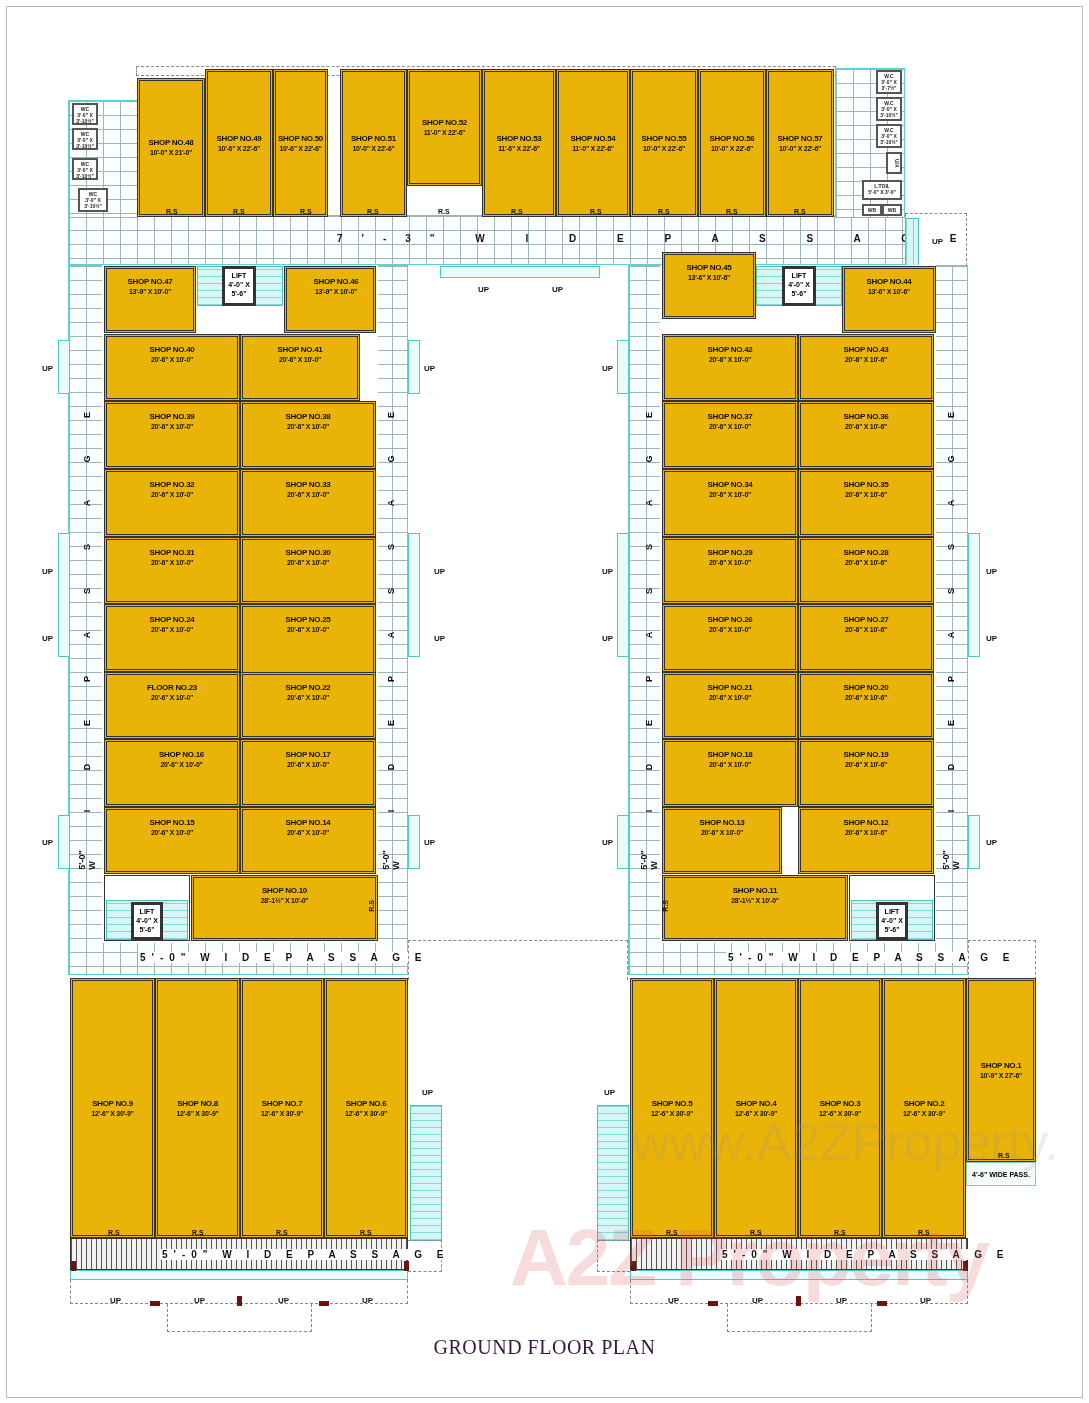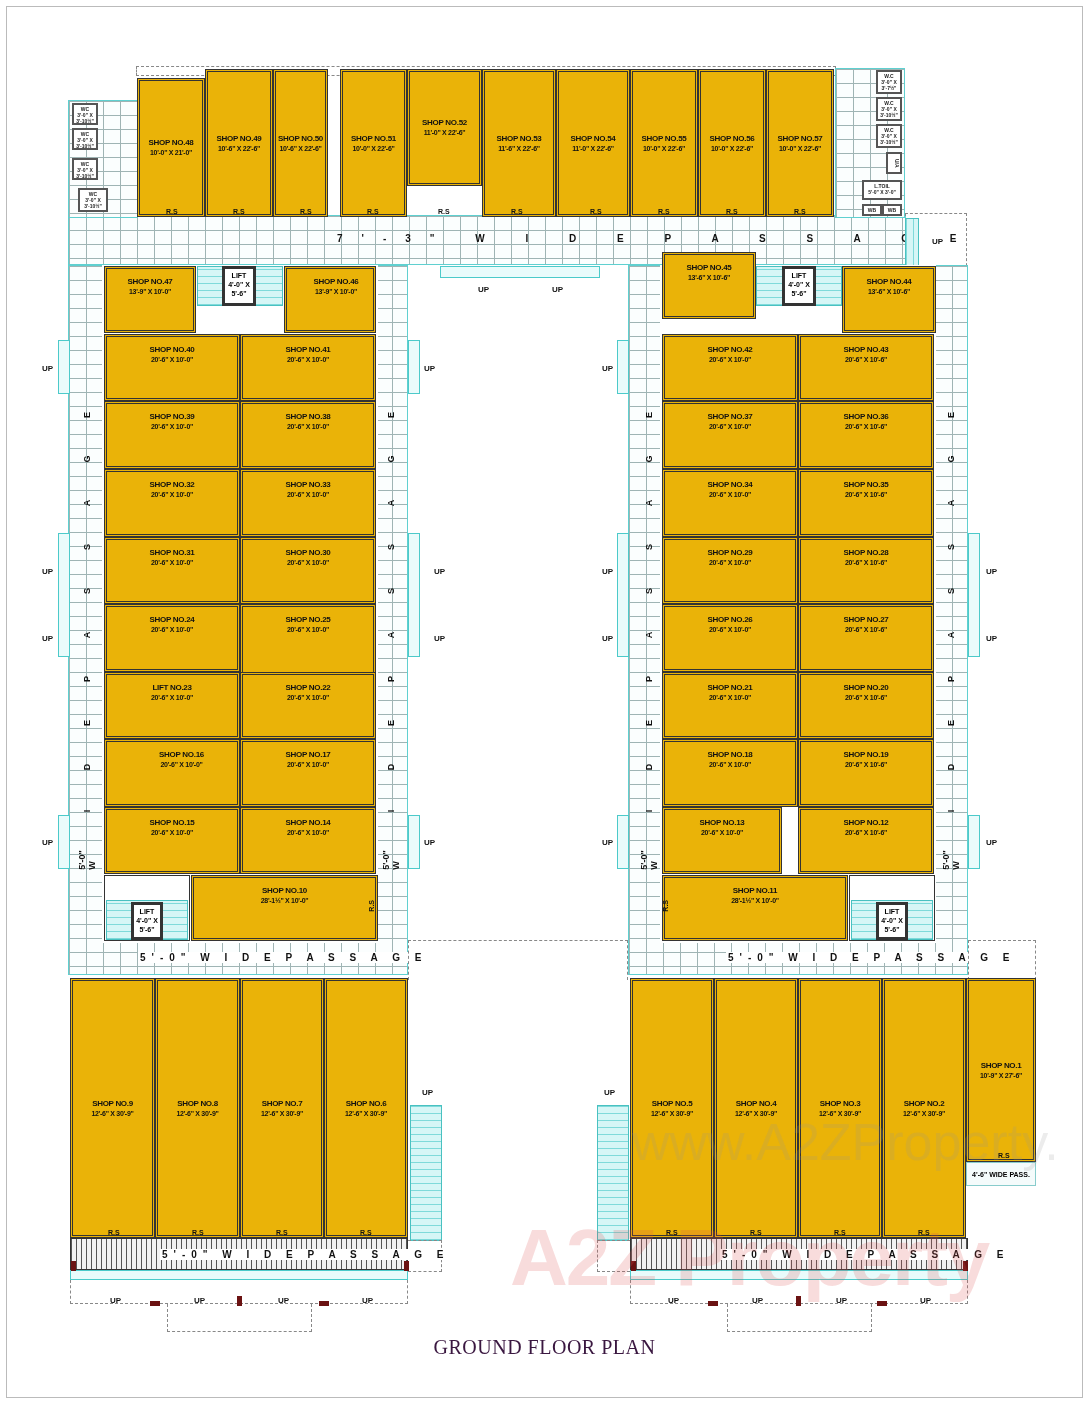--- a/index.html
+++ b/index.html
@@ -159,21 +159,21 @@
 <div class="abs shop top" style="left:284px;top:266px;width:92px;height:67px;padding-left:12px;">
     <div class="n">SHOP NO.46</div>
     <div class="d">13'-9" X 10'-0"</div>
   </div>
 
 <div class="abs" style="left:104px;top:334px;width:274px;height:540px;">
   <div class="abs shop top" style="left:0;top:0;width:136px;height:67px;">
       <div class="n">SHOP NO.40</div>
       <div class="d">20'-6" X 10'-0"</div>
     </div>
-  <div class="abs shop top" style="left:136px;top:0;width:136px;height:67px;">
+  <div class="abs shop top" style="left:136px;top:0;width:120px;height:67px;">
       <div class="n">SHOP NO.41</div>
       <div class="d">20'-6" X 10'-0"</div>
     </div>
   <div class="abs shop top" style="left:0;top:67px;width:136px;height:68px;">
       <div class="n">SHOP NO.39</div>
       <div class="d">20'-6" X 10'-0"</div>
     </div>
   <div class="abs shop top" style="left:136px;top:67px;width:136px;height:68px;">
       <div class="n">SHOP NO.38</div>
       <div class="d">20'-6" X 10'-0"</div>
@@ -196,21 +196,21 @@
     </div>
   <div class="abs shop top" style="left:0;top:270px;width:136px;height:68px;">
       <div class="n">SHOP NO.24</div>
       <div class="d">20'-6" X 10'-0"</div>
     </div>
   <div class="abs shop top" style="left:136px;top:270px;width:136px;height:80px;">
       <div class="n">SHOP NO.25</div>
       <div class="d">20'-6" X 10'-0"</div>
     </div>
   <div class="abs shop top" style="left:0;top:338px;width:136px;height:67px;">
-      <div class="n">LIFT NO.23</div>
+      <div class="n">FLOOR NO.23</div>
       <div class="d">20'-6" X 10'-0"</div>
     </div>
   <div class="abs shop top" style="left:136px;top:338px;width:136px;height:67px;">
       <div class="n">SHOP NO.22</div>
       <div class="d">20'-6" X 10'-0"</div>
     </div>
   <div class="abs shop top" style="left:0;top:405px;width:136px;height:68px;padding-left:19px;">
       <div class="n">SHOP NO.16</div>
       <div class="d">20'-6" X 10'-0"</div>
     </div>

